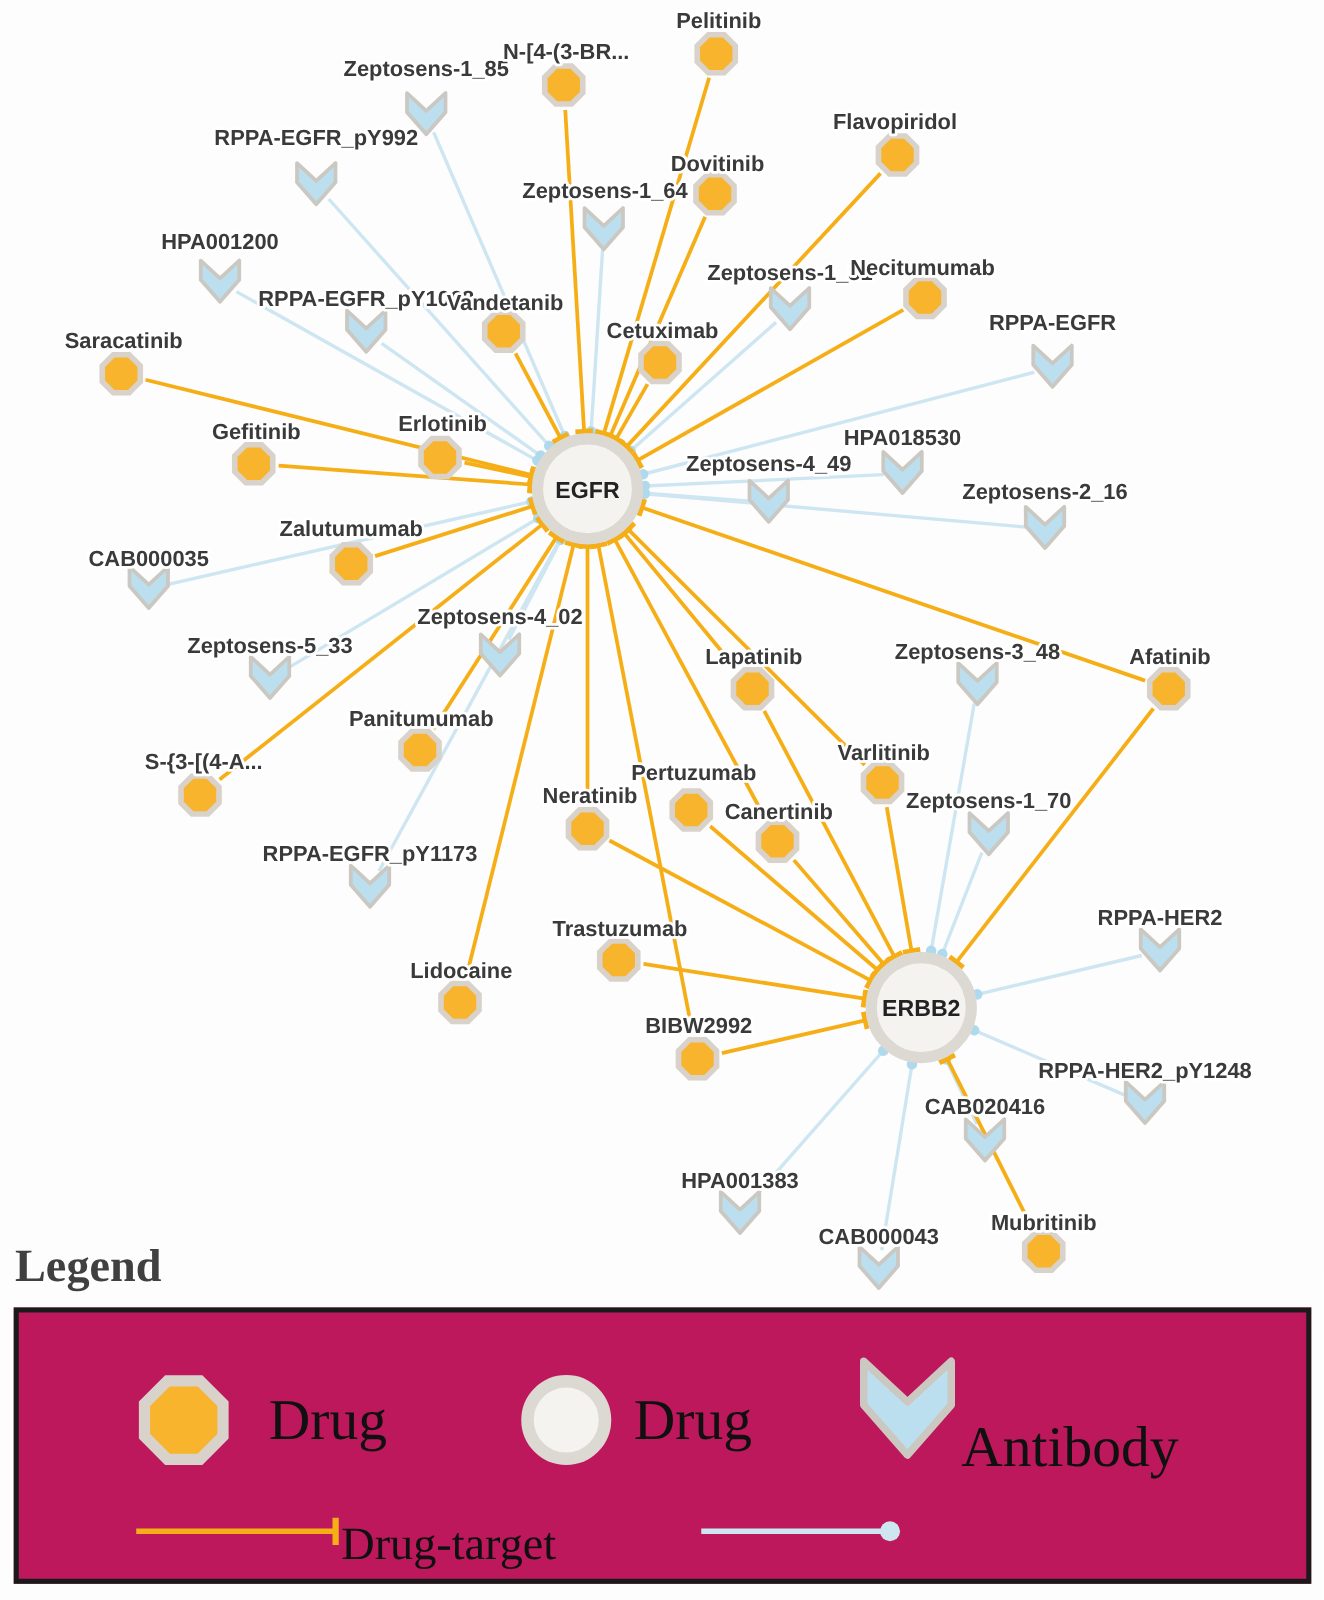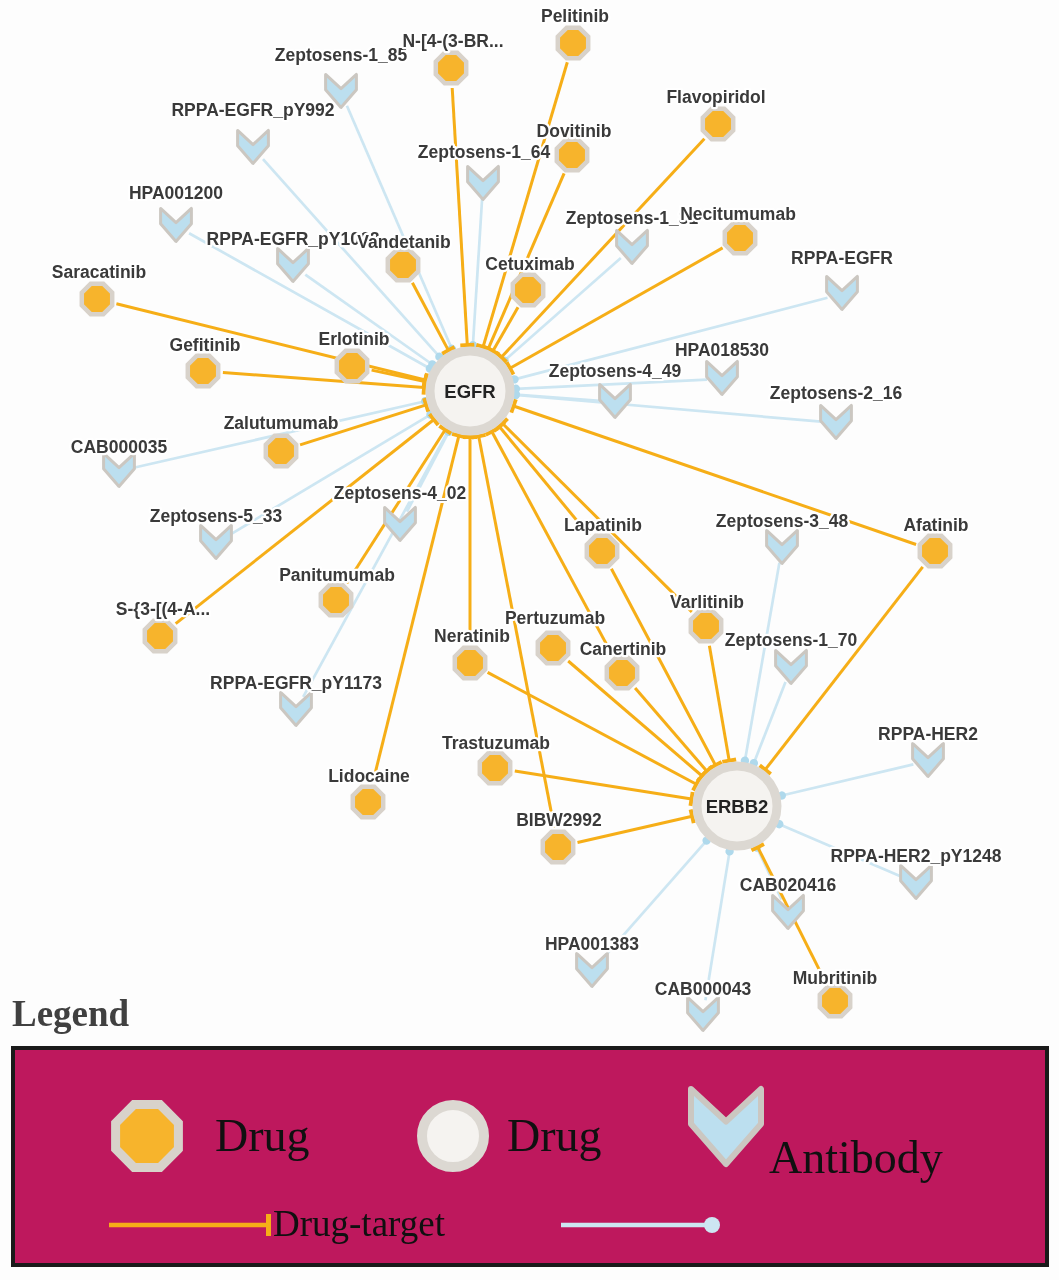--- a/index.html
+++ b/index.html
@@ -54,21 +54,21 @@
     background: #be185d;
   }
   .leg-icon { position: absolute; }
   .leg-text {
     position: absolute;
     font-family: "Liberation Serif", serif;
     color: #101010;
     white-space: nowrap;
   }
   .leg-text-big { font-size: 46px; line-height: 56px; }
-  .leg-text-med { font-size: 37px; line-height: 44px; }
+  .leg-text-med { font-size: 37px; line-height: 44px; margin-top: 12px; }
 </style>
 </head>
 <body>
 
 <div class="stage">
 
   <svg id="net" width="1059" height="1280" viewBox="0 0 1059 1280">
     <defs>
       <marker id="m-tee" viewBox="0 0 6 16" refX="3" refY="8" markerWidth="6" markerHeight="16" orient="auto" markerUnits="userSpaceOnUse">
         <rect id="tee-shape" x="1" y="1" width="4" height="14" fill="#F6AE17"></rect>

